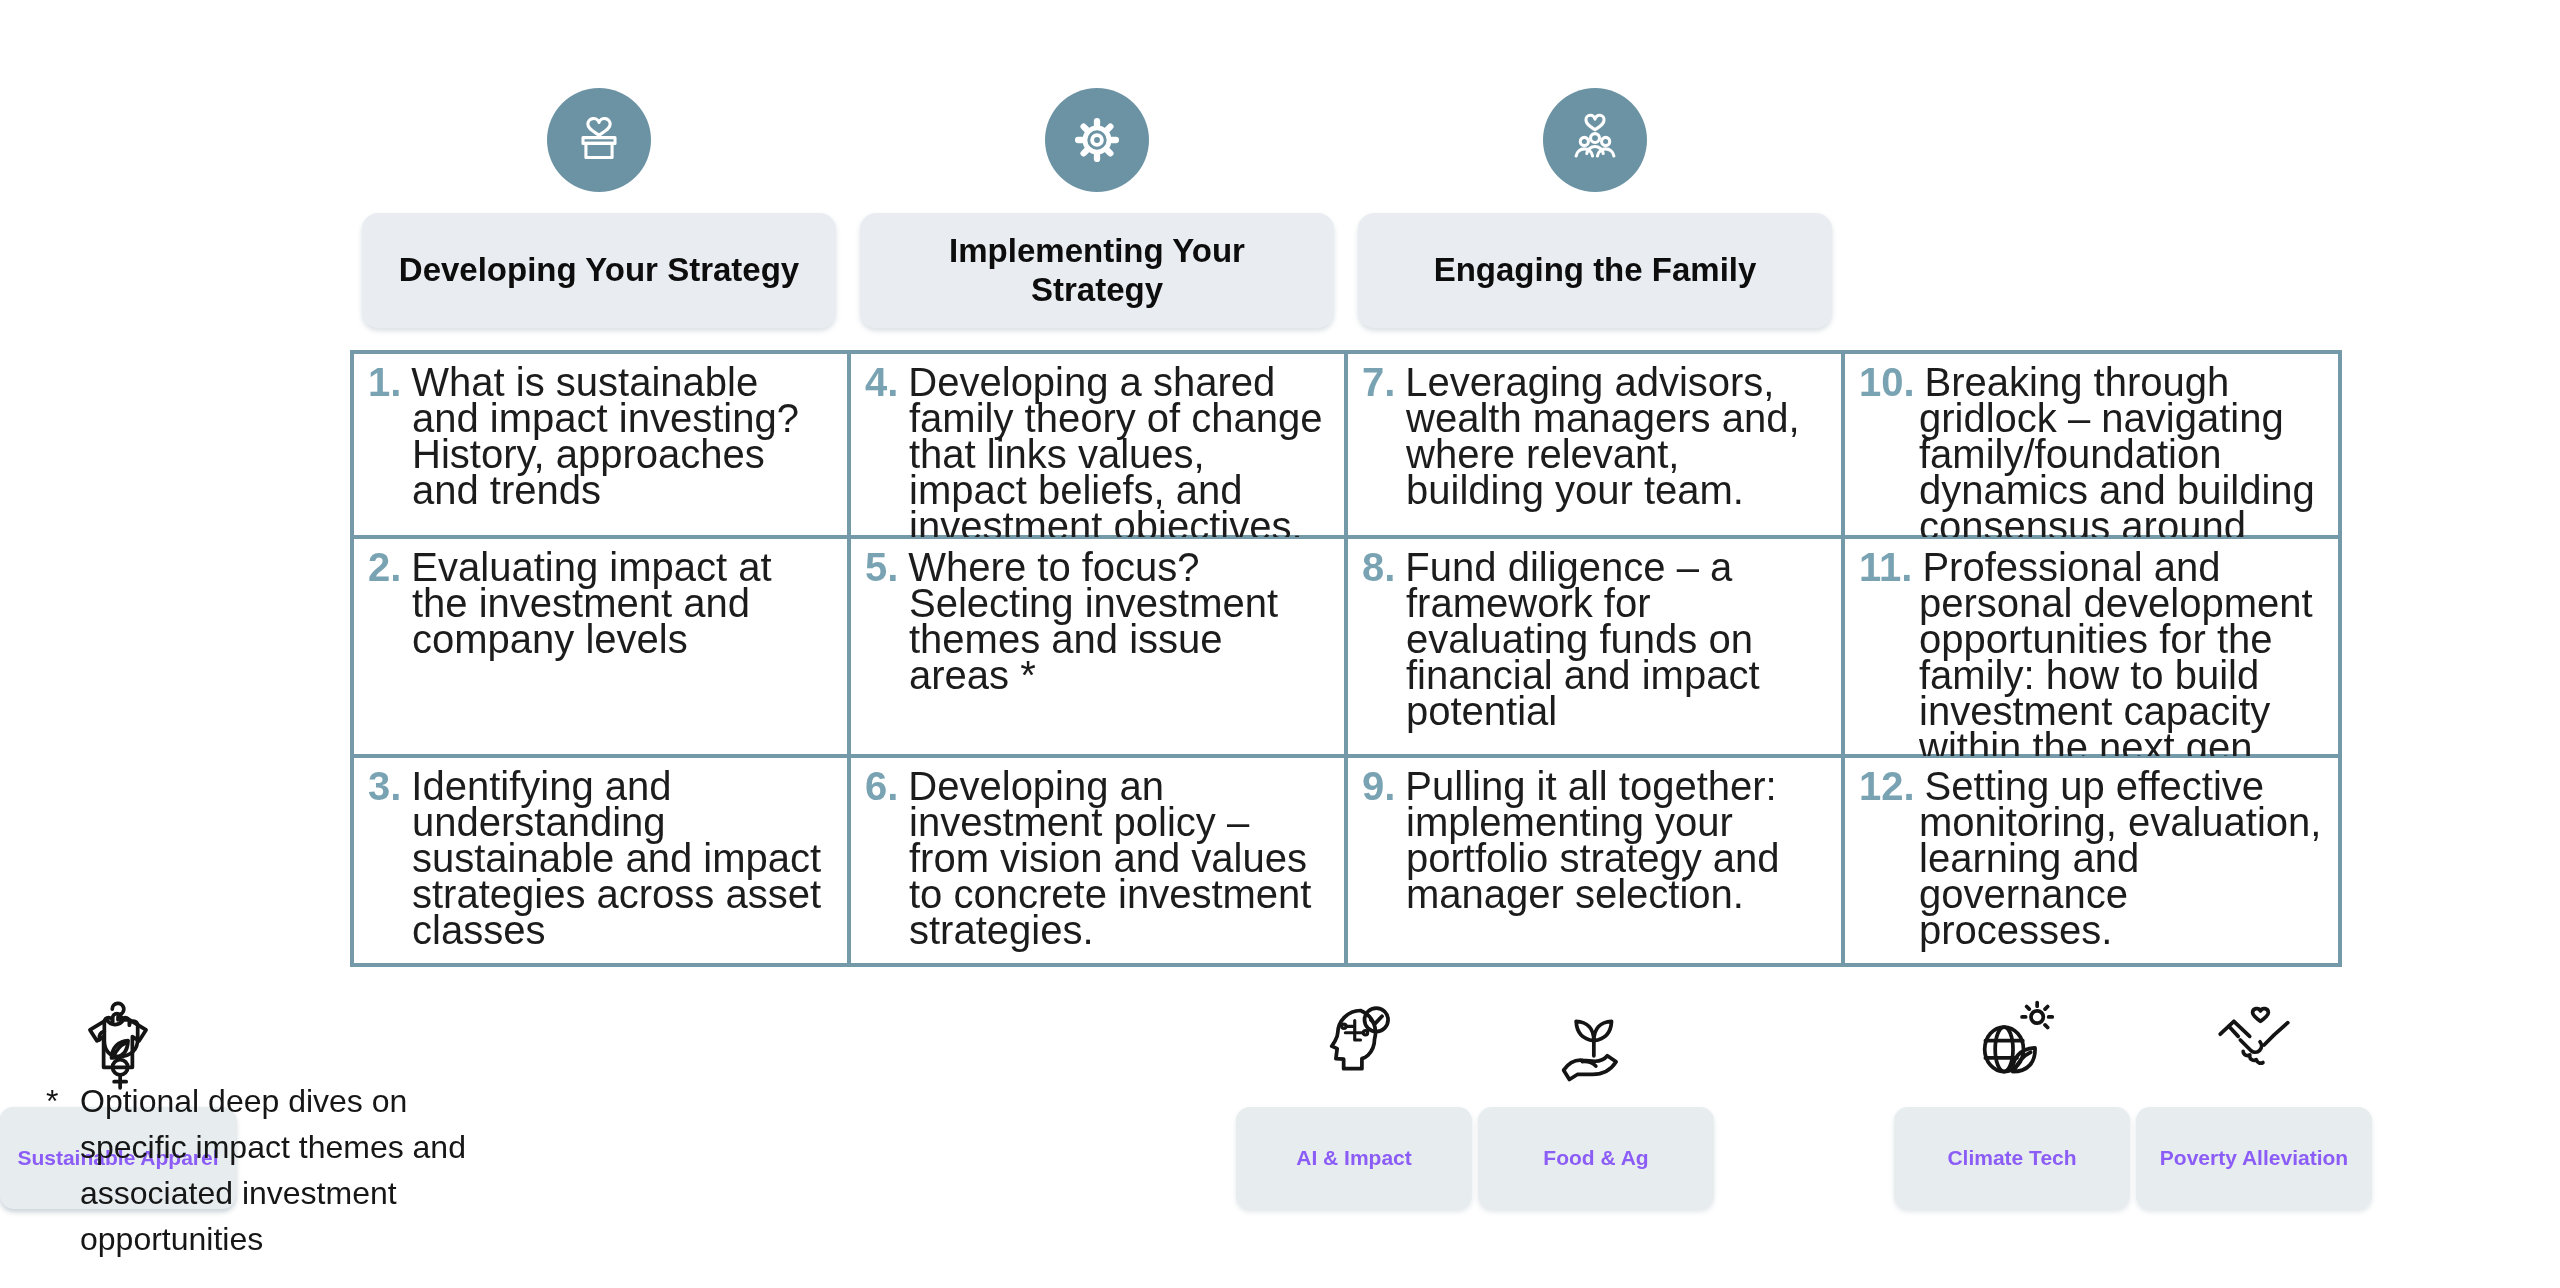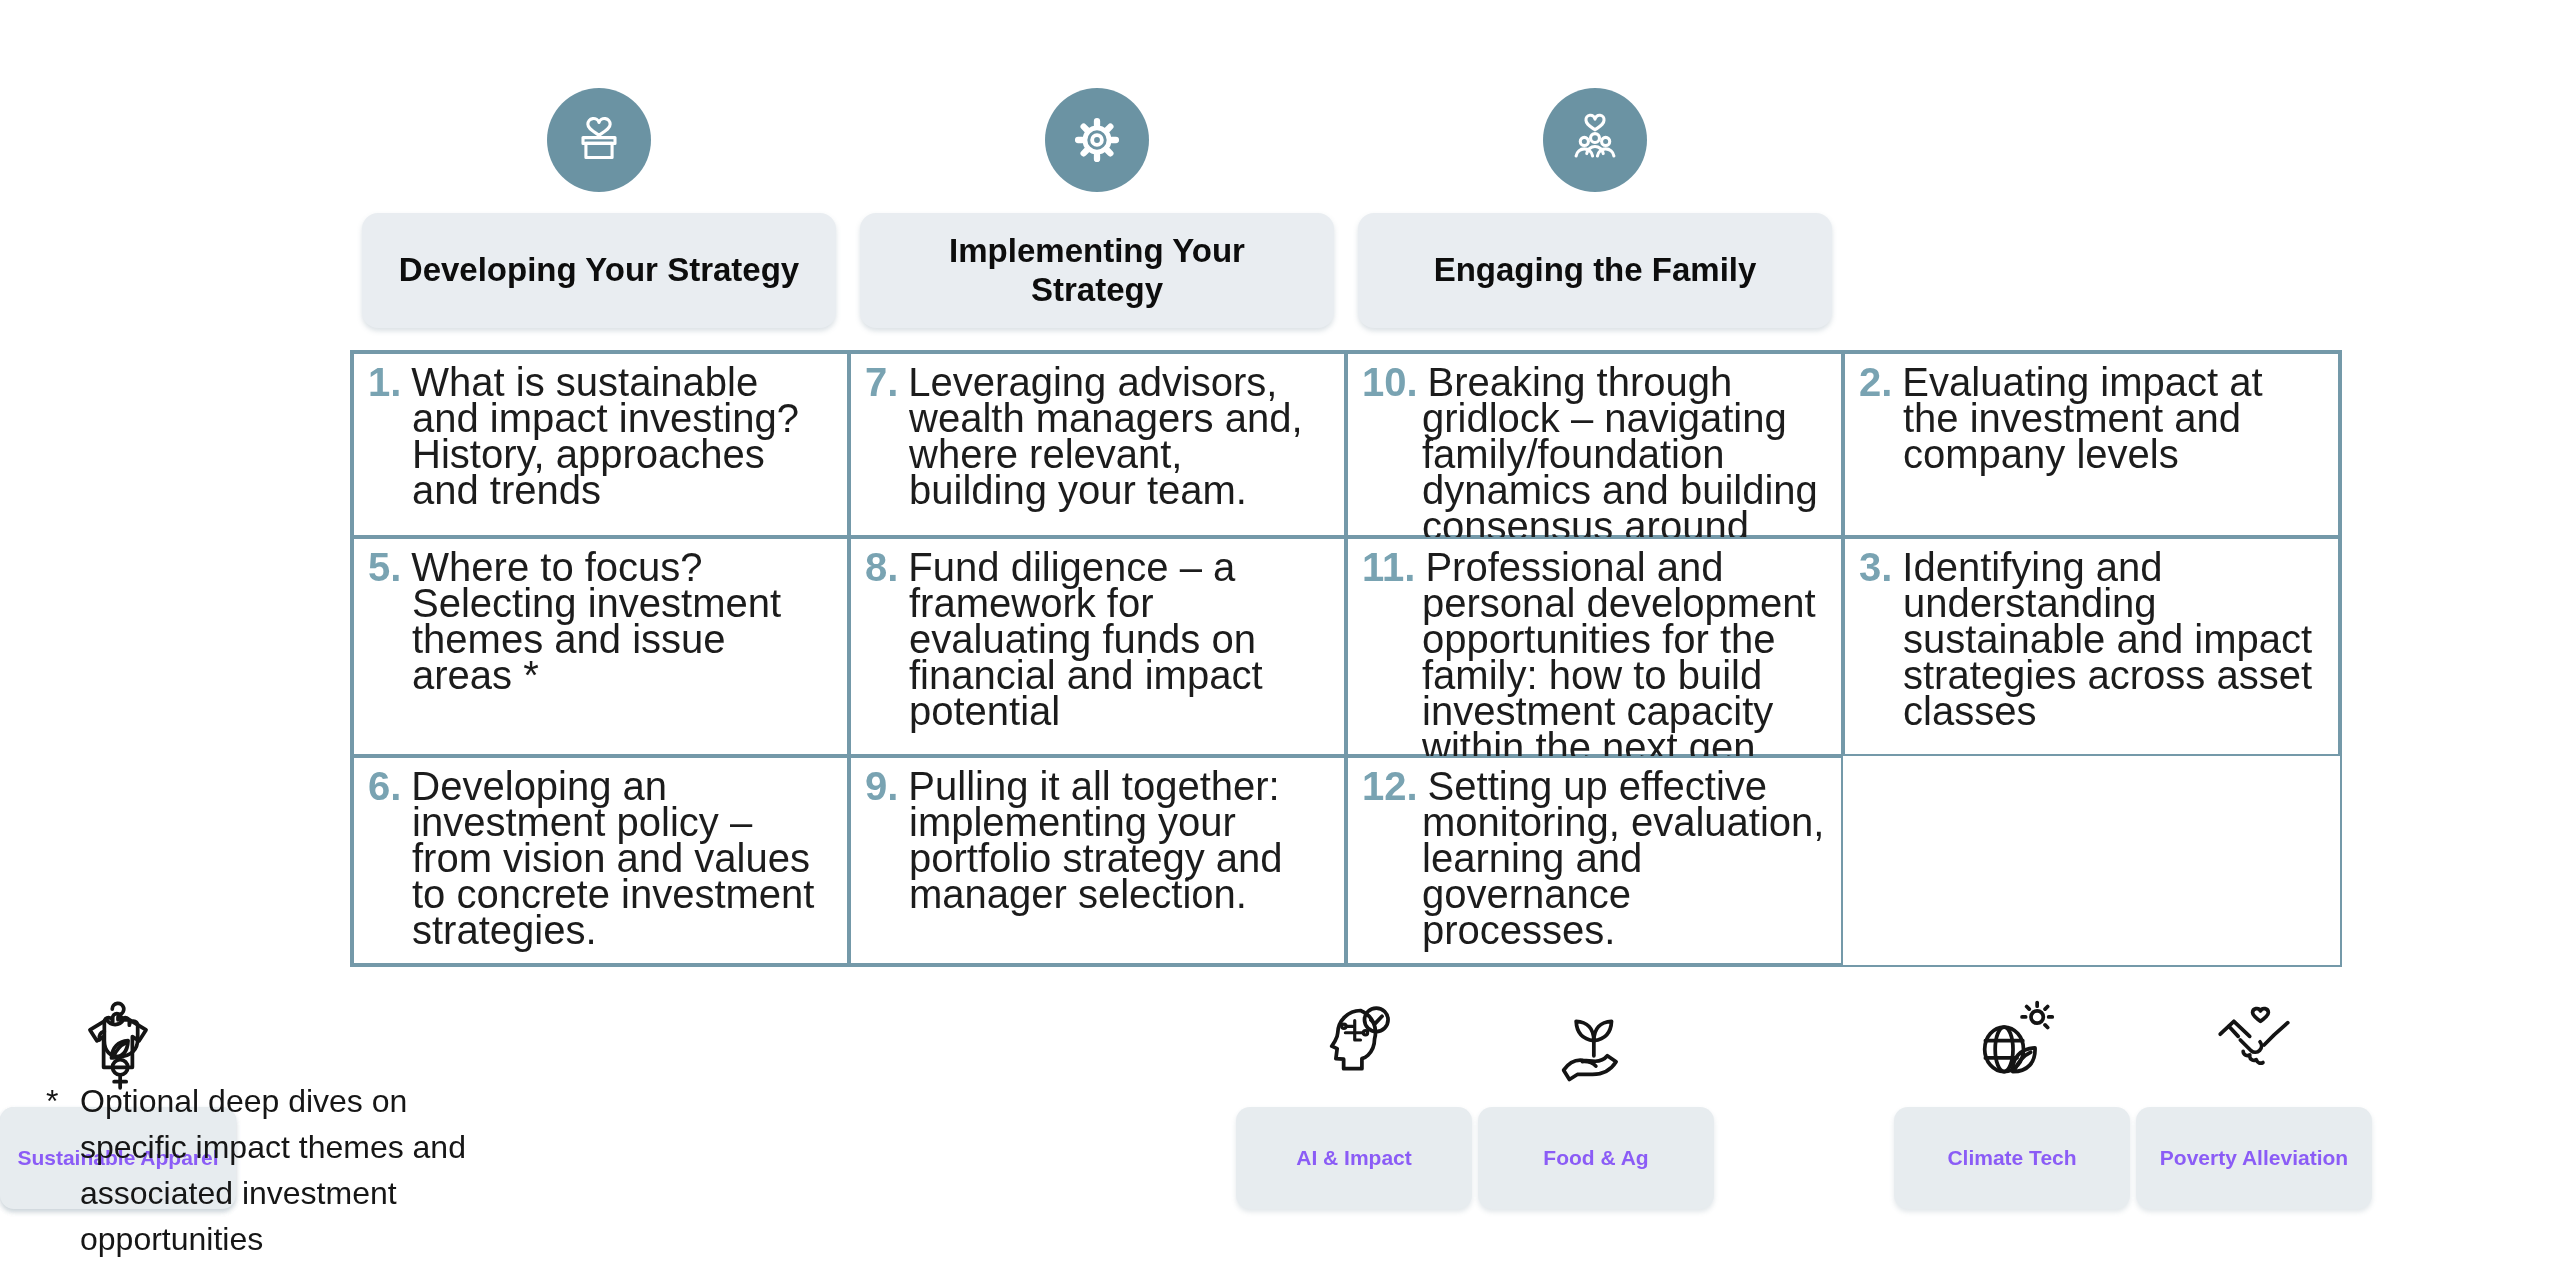--- a/index.html
+++ b/index.html
@@ -99,20 +99,23 @@
           <span>Engaging the Family</span>
         </div>
     </div>
   </div>
 
   <div class="table">
     <div class="cell">
         <p><span class="num">1.</span><span>What is sustainable and impact investing? History, approaches and trends</span></p>
       </div>
     <div class="cell">
+        <p><span class="num">4.</span><span>Developing a shared family theory of change that links values, impact beliefs, and investment objectives.</span></p>
+      </div>
+    <div class="cell">
         <p><span class="num">7.</span><span>Leveraging advisors, wealth managers and, where relevant, building your team.</span></p>
       </div>
     <div class="cell wide-num">
         <p><span class="num">10.</span><span>Breaking through gridlock – navigating family/foundation dynamics and building consensus around impact</span></p>
       </div>
 
     <div class="cell">
         <p><span class="num">2.</span><span>Evaluating impact at the investment and company levels</span></p>
       </div>
     <div class="cell">

